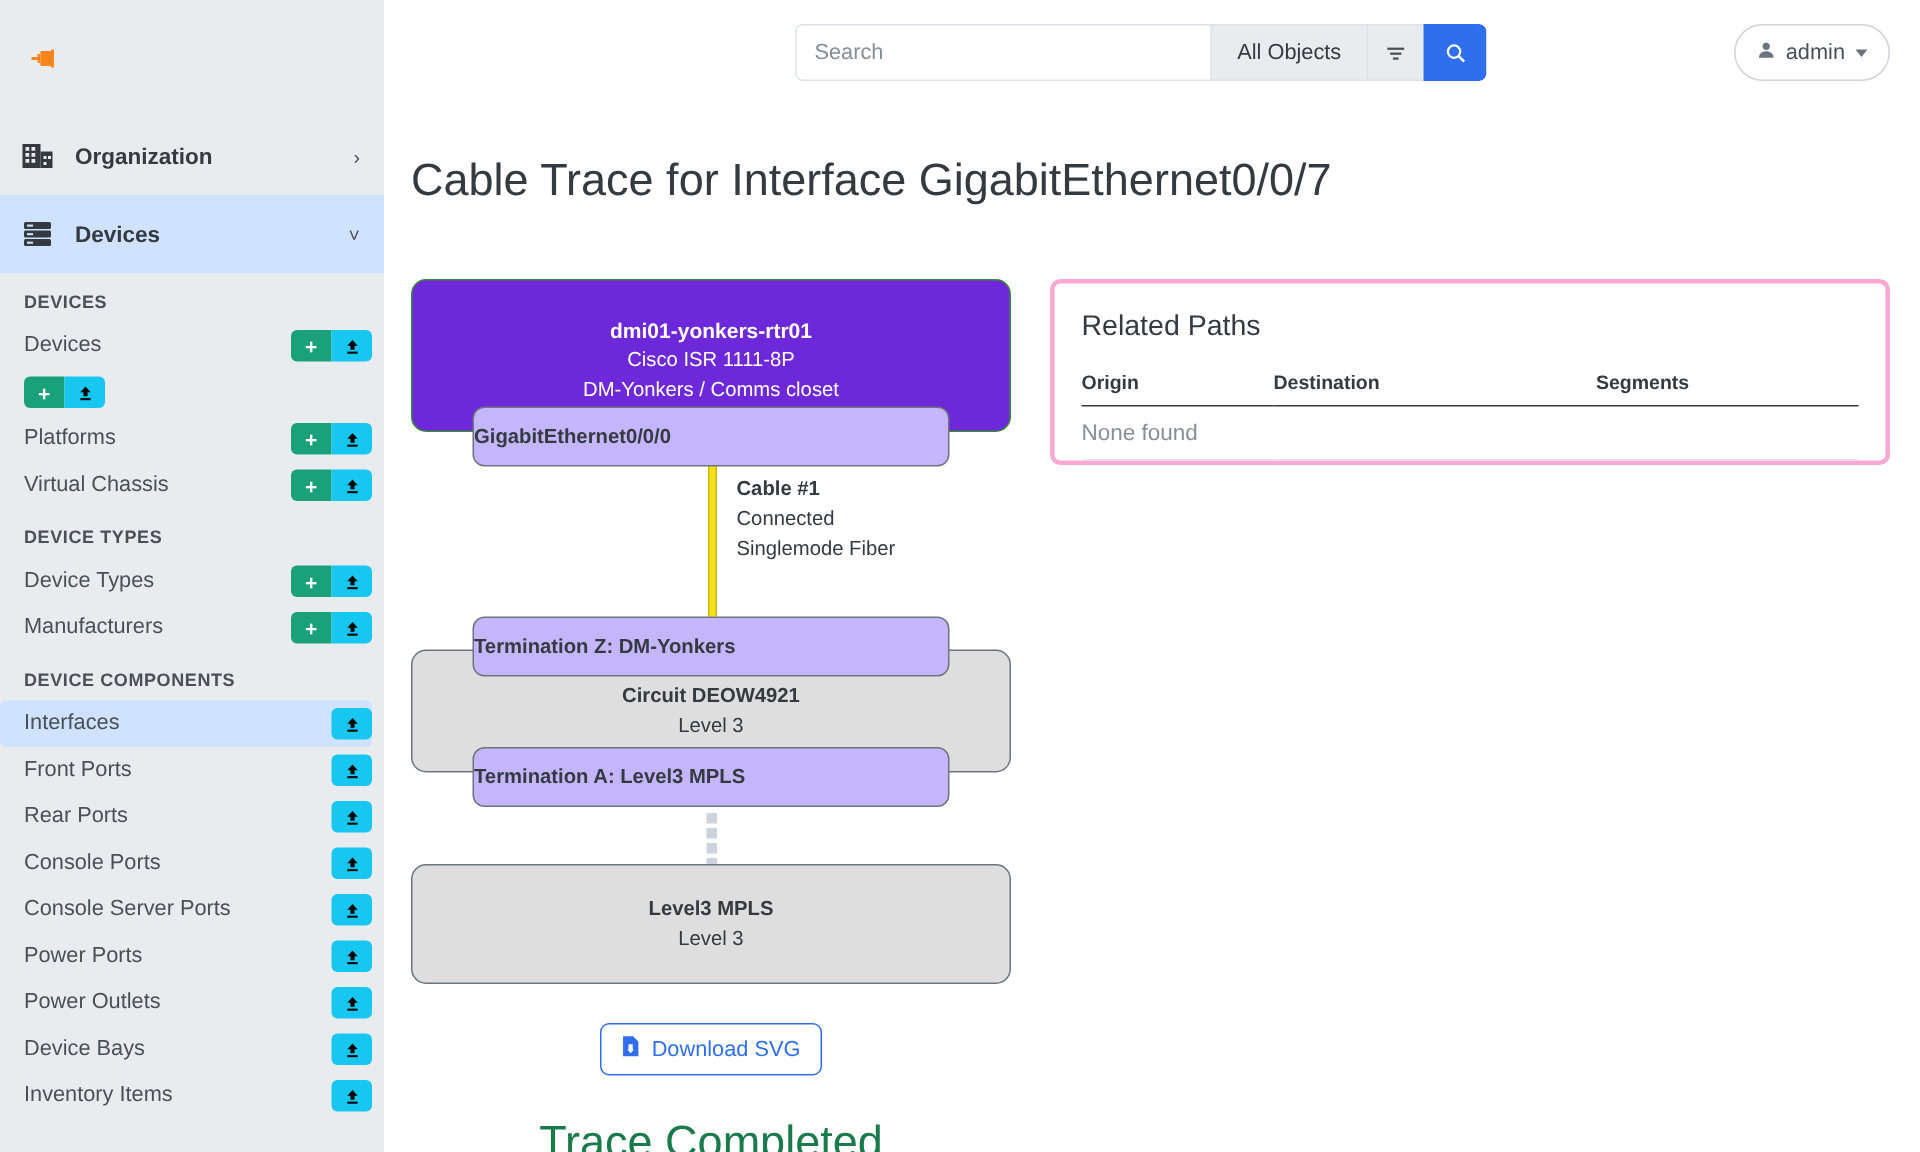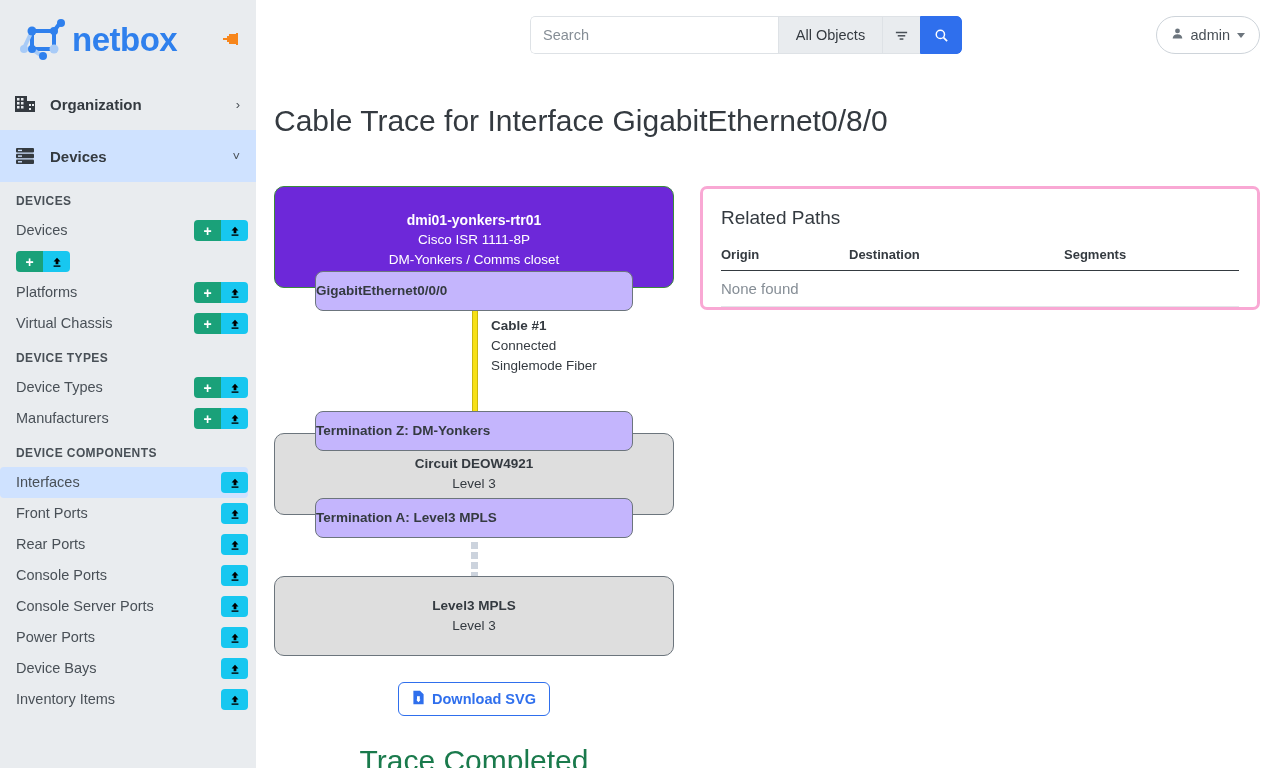--- a/index.html
+++ b/index.html
@@ -83,21 +83,21 @@
   .topbar {
     height: 70px; display: flex; align-items: center;
     padding: 0 20px;
   }
   .search-wrap {
     display: flex; align-items: stretch; height: 38px;
     margin: 0 auto 0 254px;
     border-radius: 5px; overflow: hidden;
   }
   .search-input {
-    width: 248px; height: 38px;
+    width: 277px; height: 38px;
     border: 1px solid #dee2e6; border-right: none;
     border-radius: 5px 0 0 5px;
     font-size: 14.5px; color: #495057;
     padding: 0 12px; outline: none; background: #fff;
     font-family: "Liberation Sans", sans-serif;
   }
   .search-input::placeholder { color: #868e96; }
   .obj-select {
     display: flex; align-items: center; justify-content: center;
     min-width: 104px; padding: 0 14px;
@@ -193,21 +193,20 @@
   .tr-provider .t1 { font-size: 13.5px; font-weight: 700; color: #343a40; line-height: 20px; }
   .tr-provider .t2 { font-size: 13.5px; color: #343a40; line-height: 20px; }
 
   .dl-wrap { text-align: center; padding-top: 26px; }
   .dl-btn {
     display: inline-flex; align-items: center; gap: 7px;
     border: 1px solid #2f6fed; color: #2f6fed; background: #fff;
     border-radius: 6px; padding: 7px 13px;
     font-size: 14.5px; cursor: pointer;
     font-family: "Liberation Sans", sans-serif;
-    font-weight: bold;
   }
   .trace-status {
     text-align: center; color: #1a7a4c;
     font-size: 30px; font-weight: 400;
     padding-top: 28px;
   }
 
   
   .panel {
     flex: 1; max-width: 566px;
@@ -227,38 +226,20 @@
   }
 </style>
 </head>
 <body>
 
 <div class="app">
 
   <aside class="sidebar">
 
     <div class="brand">
-      <div class="brand-logo">
-        <span class="logo-mark">
-          <svg viewBox="0 0 46 42" width="46" height="42">
-            <path d="M12 13 H34 V31 H12 Z" fill="none" stroke="#2f80ed" stroke-width="4"></path>
-            <path d="M12 13 L4 30" stroke="#a8cbf7" stroke-width="4" fill="none"></path>
-            <path d="M34 13 L40 5" stroke="#2f80ed" stroke-width="4" fill="none"></path>
-            <path d="M12 31 L22 38" stroke="#a8cbf7" stroke-width="4" fill="none"></path>
-            <circle cx="12" cy="13" r="4.5" fill="#2f80ed"></circle>
-            <circle cx="34" cy="13" r="4" fill="#2f80ed"></circle>
-            <circle cx="12" cy="31" r="4" fill="#2f80ed"></circle>
-            <circle cx="34" cy="31" r="4.5" fill="#a8cbf7"></circle>
-            <circle cx="41" cy="5" r="4" fill="#2f80ed"></circle>
-            <circle cx="4" cy="31" r="4" fill="#a8cbf7"></circle>
-            <circle cx="23" cy="38" r="4" fill="#2f80ed"></circle>
-          </svg>
-        </span>
-        <span class="logo-word">netbox</span>
-      </div>
       <span class="pin-icon">
         <svg viewBox="0 0 18 18" width="18" height="18">
           <rect x="7" y="4" width="7" height="10" fill="#f7861c"></rect>
           <rect x="5" y="6" width="2" height="6" fill="#f7861c"></rect>
           <rect x="1" y="8" width="5" height="2" fill="#f7861c"></rect>
           <rect x="14" y="3" width="2" height="12" fill="#f7861c"></rect>
         </svg>
       </span>
     </div>
 
@@ -434,20 +415,31 @@
       <span class="btn-group">
         <span class="mini-btn mini-imp solo">
           <svg viewBox="0 0 14 14" width="12" height="12">
               <path d="M7 2 L11 6.5 H8.6 V9.6 H5.4 V6.5 H3 Z" fill="#000"></path>
               <rect x="3" y="11" width="8" height="1.6" fill="#000"></rect>
             </svg>
         </span>
       </span>
     </div>
     <div class="nav-row">
+      <span class="r-label">Power Outlets</span>
+      <span class="btn-group">
+        <span class="mini-btn mini-imp solo">
+          <svg viewBox="0 0 14 14" width="12" height="12">
+              <path d="M7 2 L11 6.5 H8.6 V9.6 H5.4 V6.5 H3 Z" fill="#000"></path>
+              <rect x="3" y="11" width="8" height="1.6" fill="#000"></rect>
+            </svg>
+        </span>
+      </span>
+    </div>
+    <div class="nav-row">
       <span class="r-label">Device Bays</span>
       <span class="btn-group">
         <span class="mini-btn mini-imp solo">
           <svg viewBox="0 0 14 14" width="12" height="12">
               <path d="M7 2 L11 6.5 H8.6 V9.6 H5.4 V6.5 H3 Z" fill="#000"></path>
               <rect x="3" y="11" width="8" height="1.6" fill="#000"></rect>
             </svg>
         </span>
       </span>
     </div>
@@ -490,21 +482,21 @@
           <svg viewBox="0 0 14 14" width="13" height="13">
             <circle cx="7" cy="4.2" r="2.6" fill="#6c757d"></circle>
             <path d="M1.8 12.4 C1.8 9.3 4.2 7.8 7 7.8 C9.8 7.8 12.2 9.3 12.2 12.4 Z" fill="#6c757d"></path>
           </svg>
         </span>
         <span>admin</span>
         <span class="caret-dn"></span>
       </div>
     </div>
 
-    <h1 class="page-title">Cable Trace for Interface GigabitEthernet0/8/0</h1>
+    <h1 class="page-title">Cable Trace for Interface GigabitEthernet0/0/7</h1>
 
     <div class="content">
 
       <section class="trace">
 
         <div class="tr-node tr-device">
           <div class="t1">dmi01-yonkers-rtr01</div>
           <div class="t2">Cisco ISR 1111-8P</div>
           <div class="t3">DM-Yonkers / Comms closet</div>
         </div>

